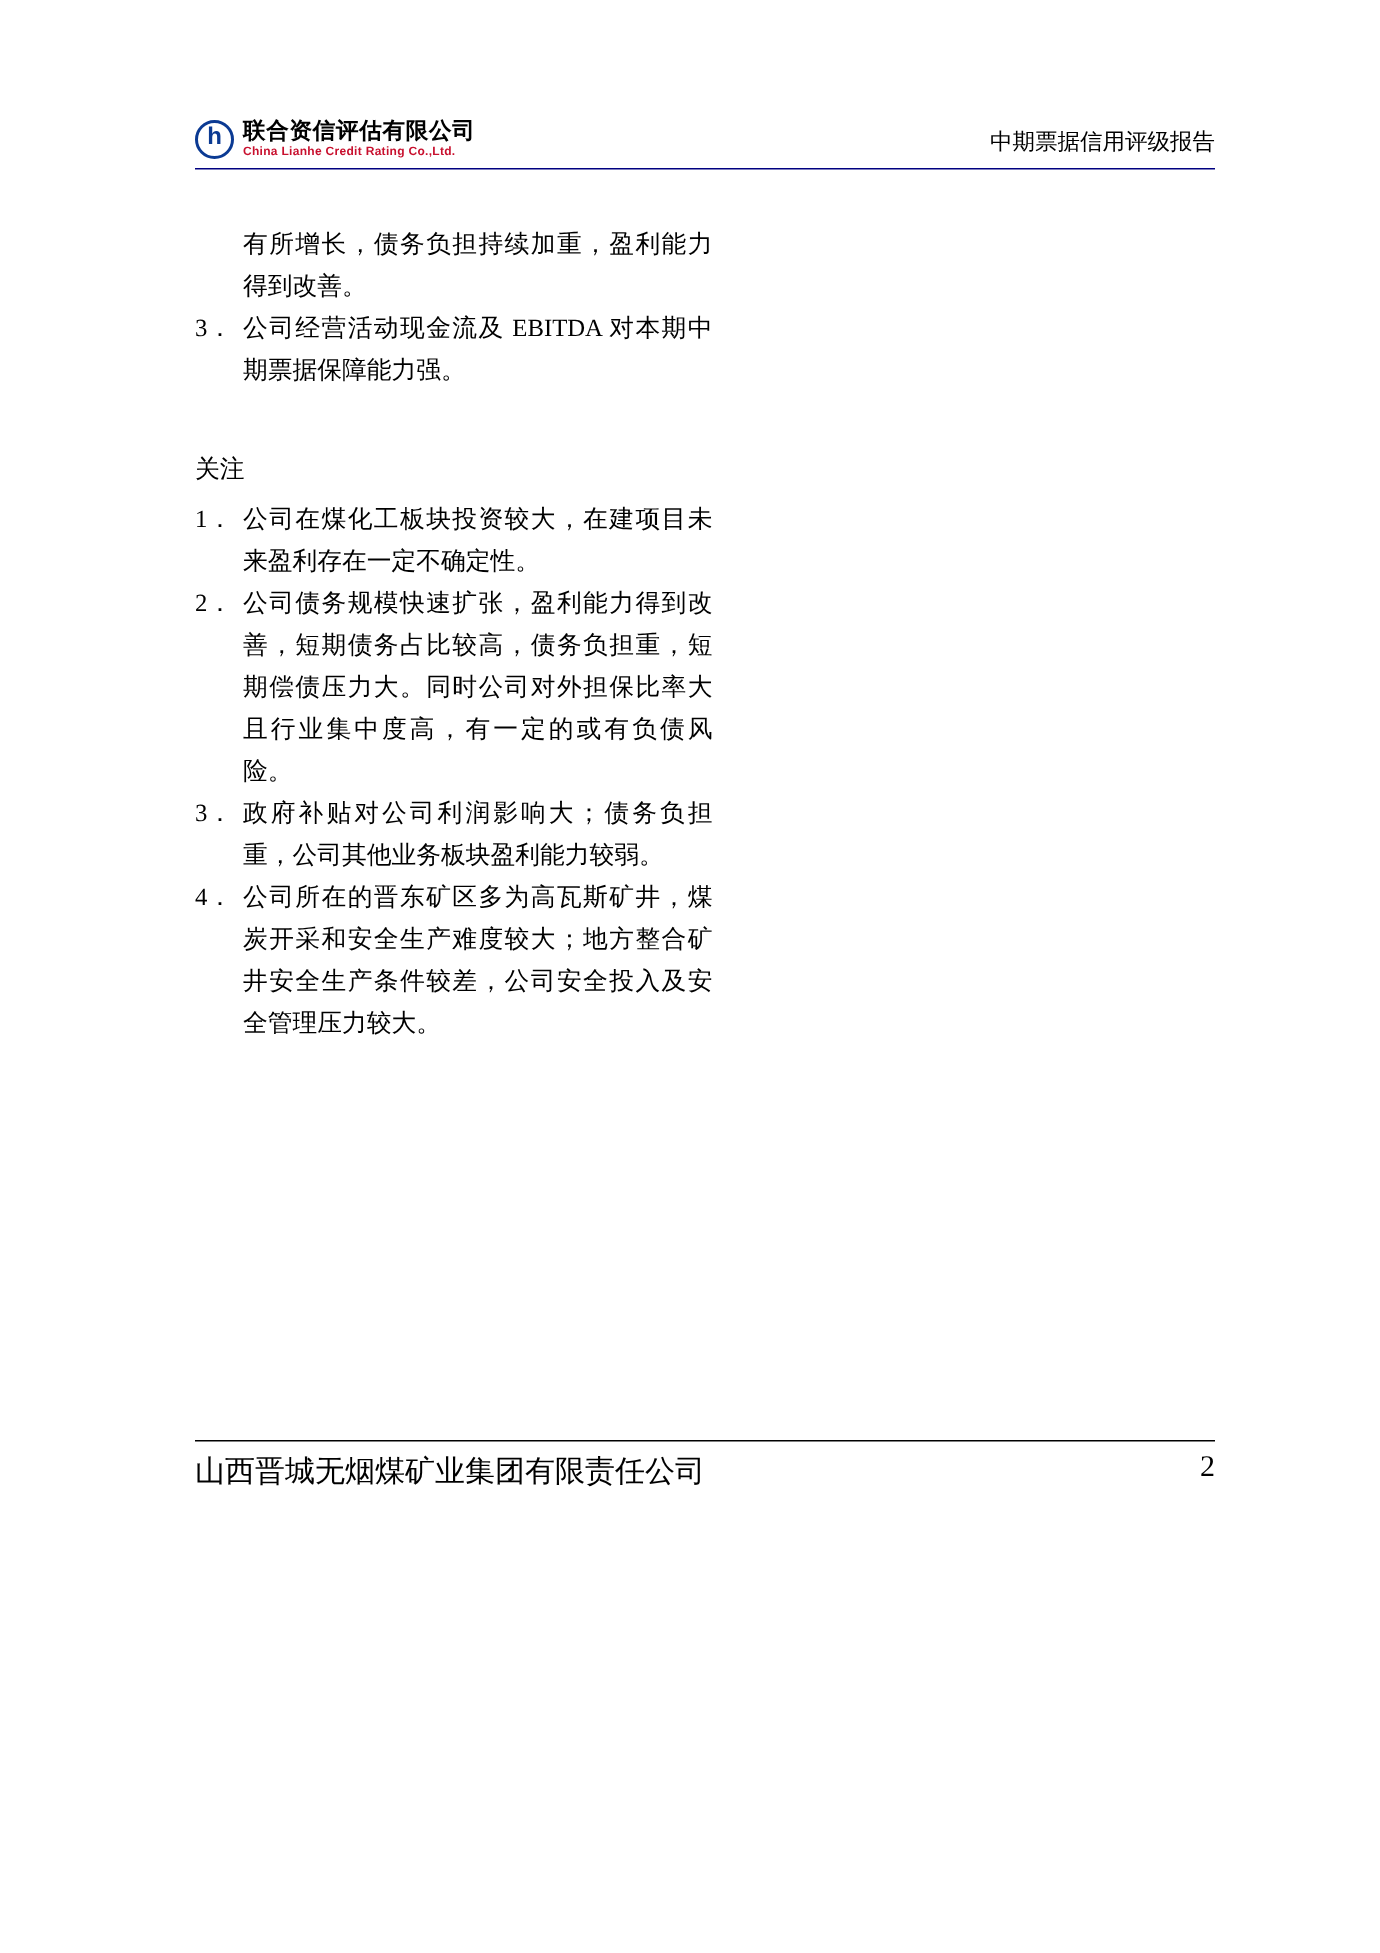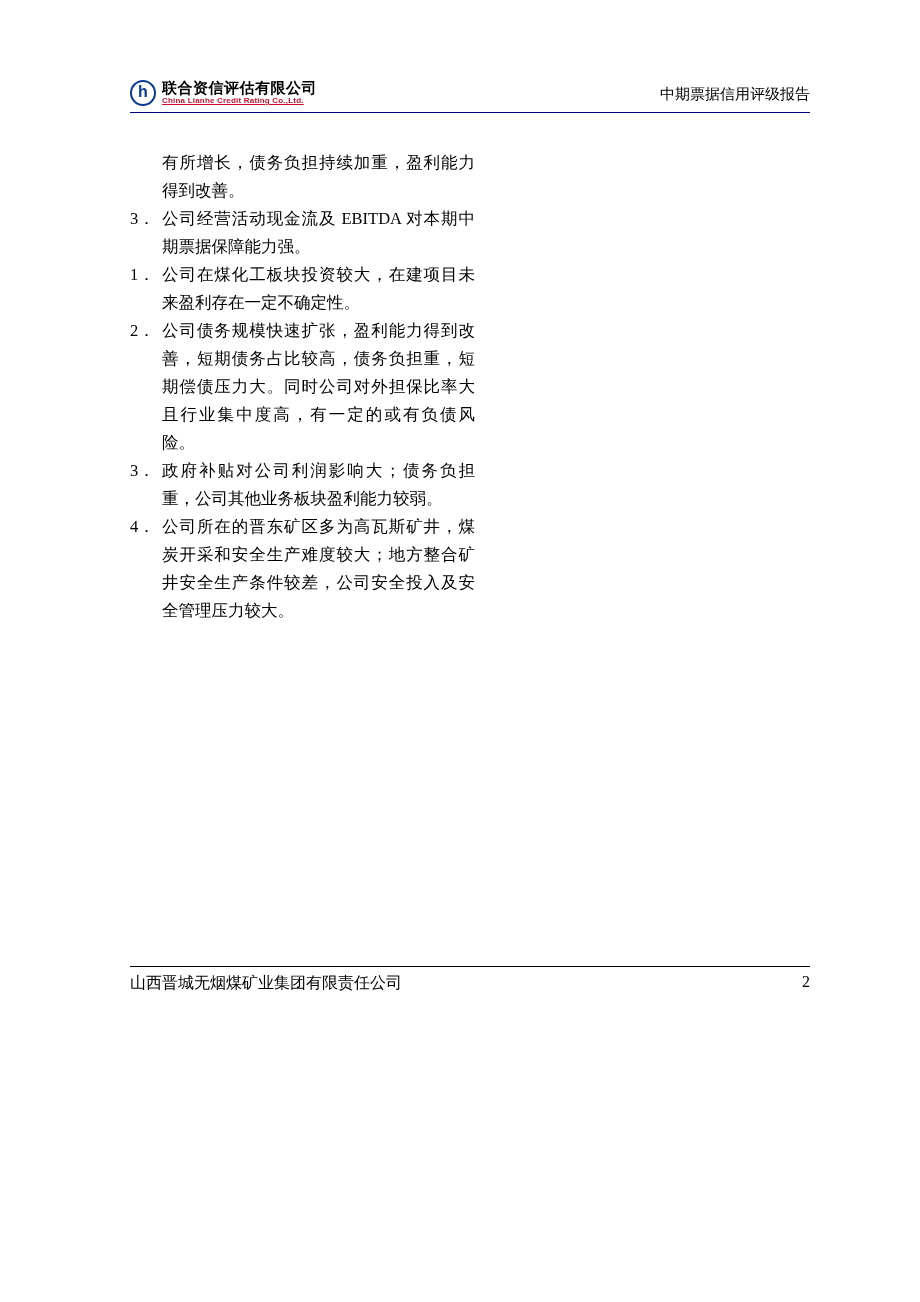--- a/index.html
+++ b/index.html
@@ -59,21 +59,20 @@
     font-size: 15px;
     color: #000;
     letter-spacing: 0.5px;
   }
   .logo-en {
     font-family: Arial, sans-serif;
     font-size: 8px;
     font-weight: bold;
     color: #c8102e;
     letter-spacing: 0.2px;
-    text-decoration: underline;
   }
   .header-right {
     font-family: "SimSun", "宋体", serif;
     font-size: 15px;
     color: #000;
     padding-bottom: 2px;
   }
   .content {
     width: 345px;
     font-size: 16.5px;
@@ -108,21 +107,21 @@
   }
   .footer {
     position: absolute;
     bottom: 60px;
     left: 130px;
     right: 110px;
     border-top: 1px solid #000;
     padding-top: 6px;
     display: flex;
     justify-content: space-between;
-    font-size: 16px;
+    font-size: 20px;
   }
   .page-num {
     font-family: "Times New Roman", serif;
   }
 </style>
 </head>
 <body>
 
 <div class="page">
 
@@ -142,20 +141,21 @@
     <ul class="list">
       <li class="continuation">
         <span class="item-text">有所增长，债务负担持续加重，盈利能力得到改善。</span>
       </li>
       <li class="list-item">
         <span class="num">3．</span>
         <span class="item-text">公司经营活动现金流及 EBITDA 对本期中期票据保障能力强。</span>
       </li>
     </ul>
 
+    <div class="section-title">关注</div>
 
     <ul class="list">
       <li class="list-item">
         <span class="num">1．</span>
         <span class="item-text">公司在煤化工板块投资较大，在建项目未来盈利存在一定不确定性。</span>
       </li>
       <li class="list-item">
         <span class="num">2．</span>
         <span class="item-text">公司债务规模快速扩张，盈利能力得到改善，短期债务占比较高，债务负担重，短期偿债压力大。同时公司对外担保比率大且行业集中度高，有一定的或有负债风险。</span>
       </li>

